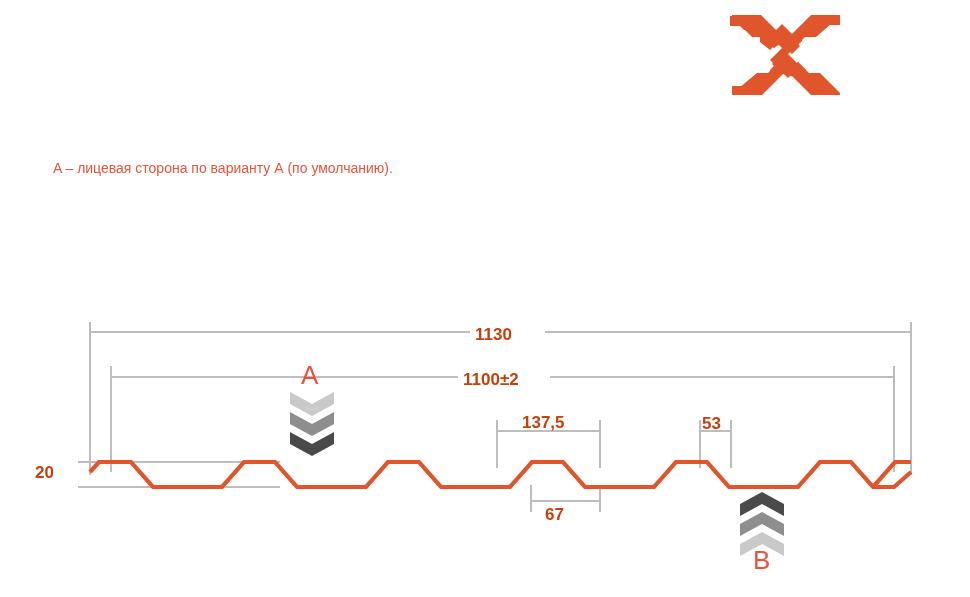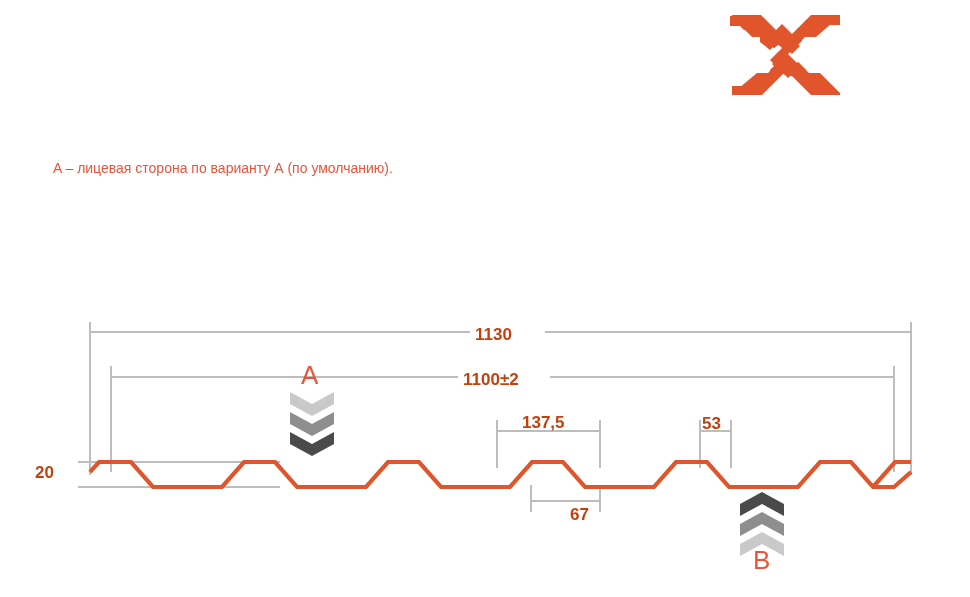--- a/index.html
+++ b/index.html
@@ -139,20 +139,20 @@
         <path d="M740 236 L762 224 L784 236 L784 224 L762 212 L740 224 Z" fill="#8e8e8e"></path>
         <path d="M740 256 L762 244 L784 256 L784 244 L762 232 L740 244 Z" fill="#c9c9c9"></path>
       </g>
     </svg>
 
     
     <div class="dimtext dim-1130" style="top:25px;">1130</div>
     <div class="dimtext dim-1100" style="top:70px;">1100±2</div>
     <div class="dimtext dim-1375" style="top:113px;">137,5</div>
     <div class="dimtext dim-32" style="top:114px;">53</div>
-    <div class="dimtext dim-67" style="top:205px;margin-left:25px;">67</div>
+    <div class="dimtext dim-67" style="top:205px;">67</div>
     <div class="dimtext dim-20" style="top:163px;">20</div>
 
     <div class="marker-letter letter-a" style="top:60px;">A</div>
     <div class="marker-letter letter-b" style="top:245px;">B</div>
   </div>
 
 </div>
 
 </body></html>

